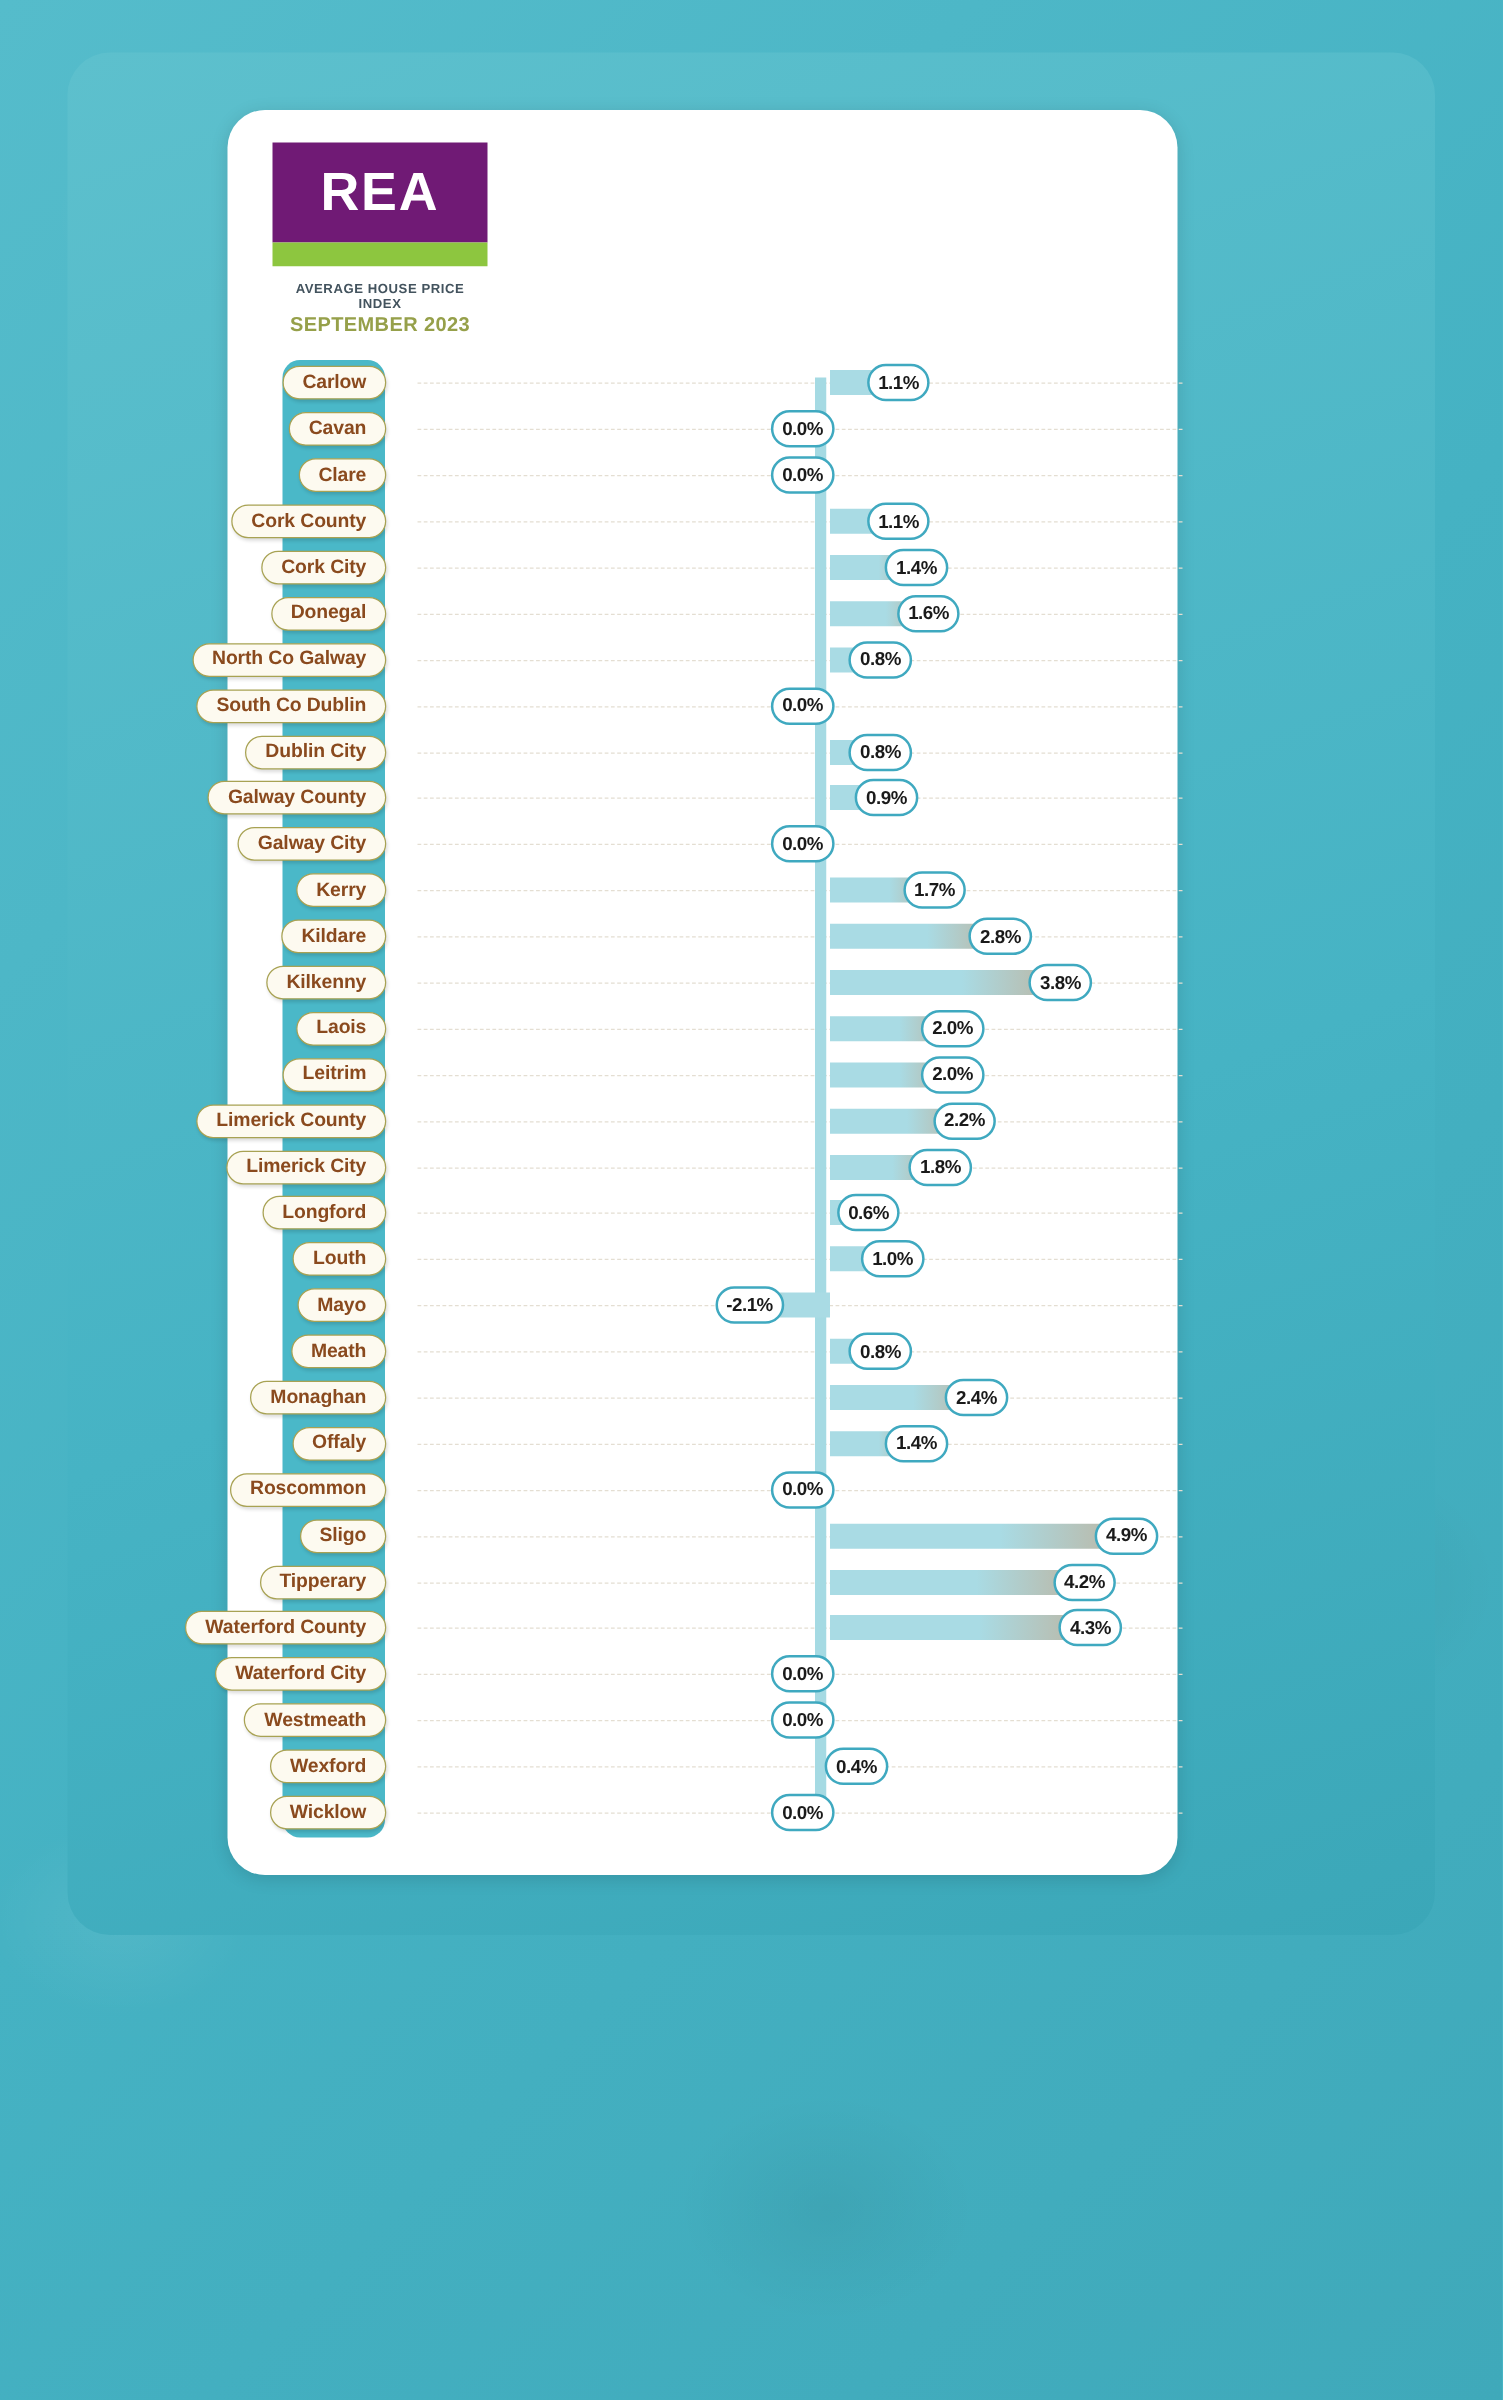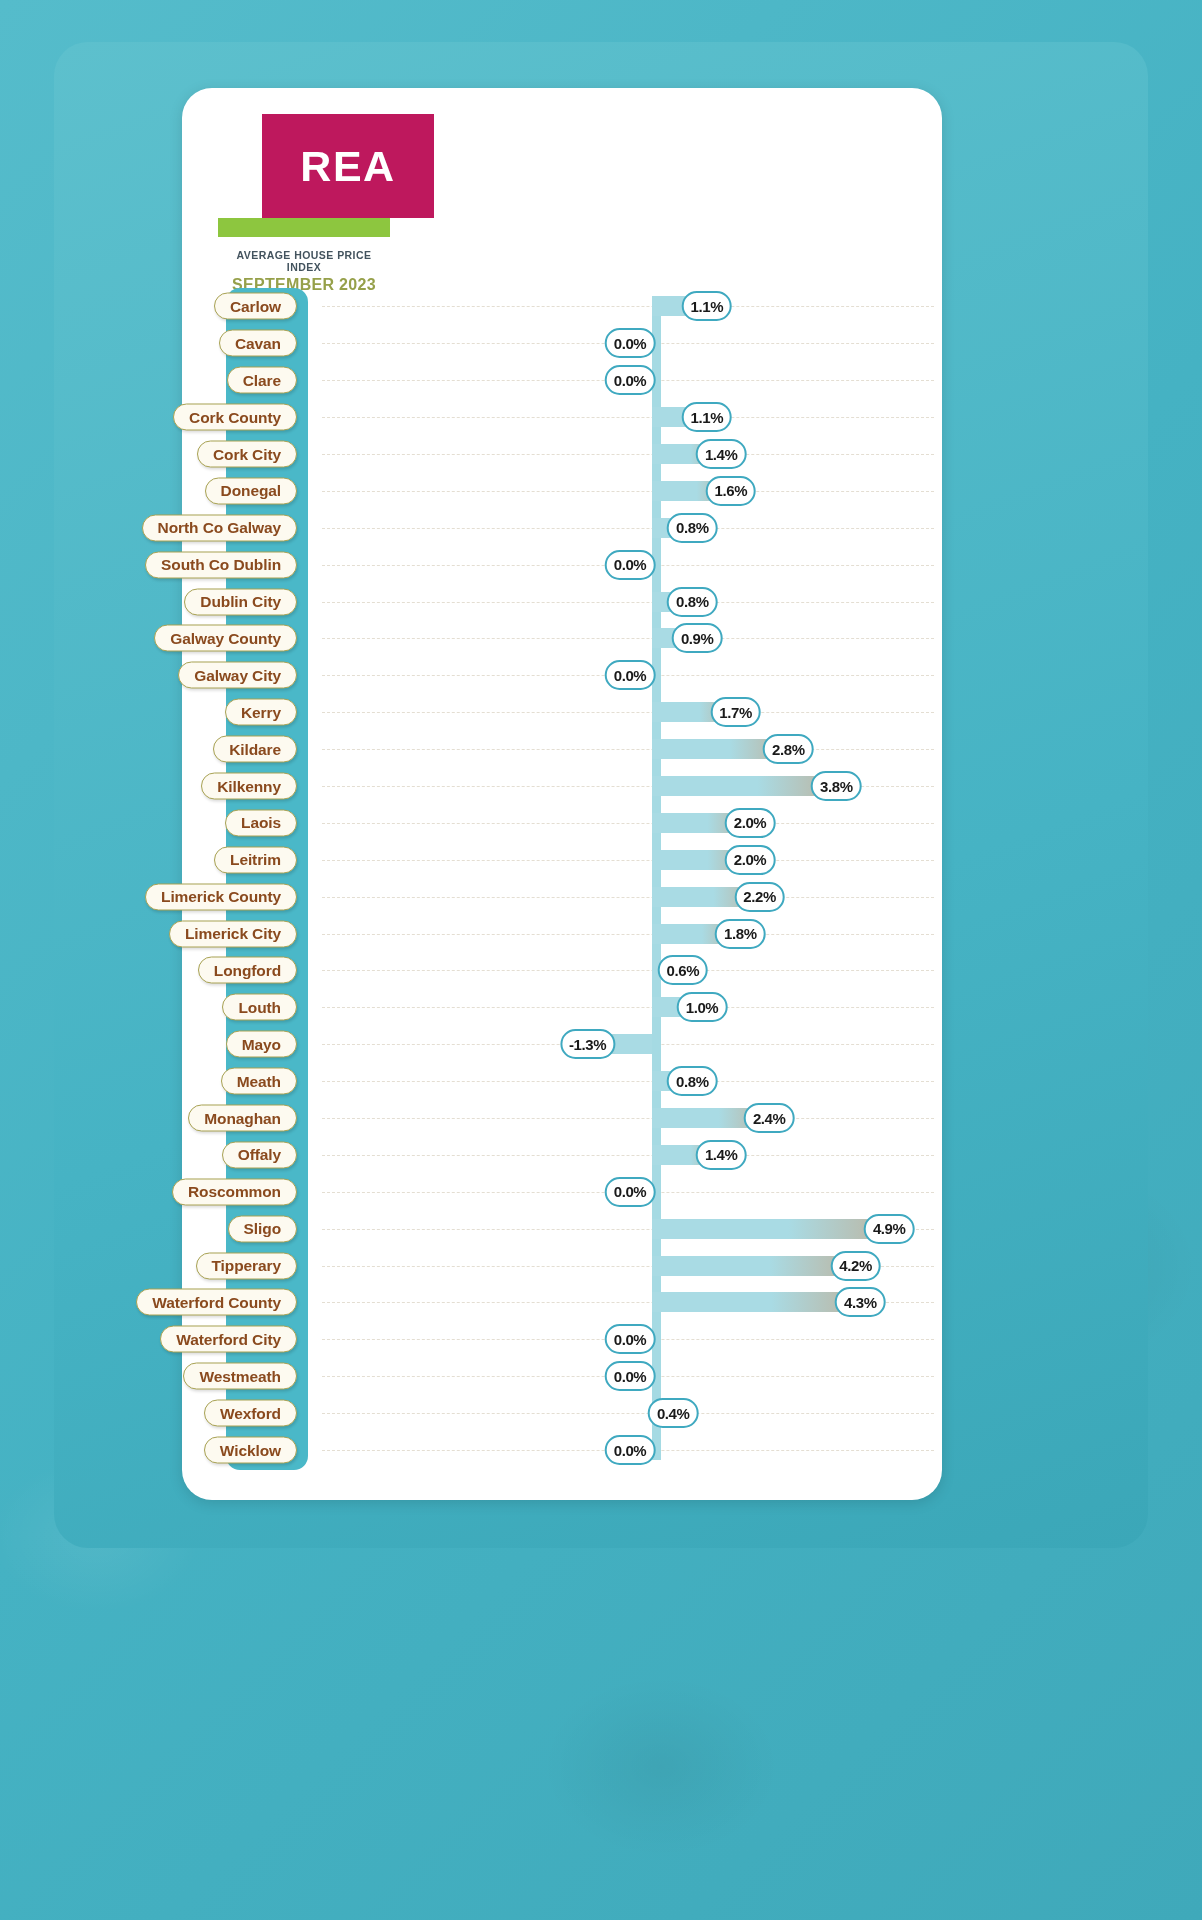--- a/index.html
+++ b/index.html
@@ -53,23 +53,23 @@
     width: 100%;
     height: 200px;
   }
 
   .logo-block {
     position: absolute;
     left: 36px; top: 26px;
     width: 172px;
   }
   .logo-mark {
-    width: 172px; height: 104px;
-    background: #be185d;
-    display: flex; align-items: center; justify-content: center; margin-left: 44px;
+    width: 172px; height: 80px;
+    background: #701a75;
+    display: flex; align-items: center; justify-content: center;
   }
   .logo-mark-text {
     color: #ffffff;
     font-size: 43px;
     font-weight: bold;
     letter-spacing: 1.5px;
     font-family: "Liberation Sans", sans-serif;
   }
   .logo-bar {
     width: 172px; height: 19px;
@@ -132,21 +132,21 @@
     position: absolute;
     left: 44px; top: 0;
     width: 82px;
     height: 1182px;
     background: #4ab8c8;
     border-radius: 14px;
   }
 
   .rows {
     position: absolute;
-    left: 0; top: 0;
+    left: 12px; top: 0;
     width: 100%;
   }
 
   .row {
     position: relative;
     height: 36.9px;
   }
 
   
   .gridline {
@@ -496,21 +496,21 @@
           </div>
         </div>
         <div class="row" style="height: 36.9px;">
           <div class="gridline"></div>
           <div class="county-pill">
             <span>Mayo</span>
           </div>
           <div class="price-cell">192,500</div>
           <div class="bar-area">
             <div class="bar neg" style="width: 62.4px; left: 267.6px;"></div>
-            <div class="bubble" style="left: 265.6px;">-1.3%</div>
+            <div class="bubble" style="left: 265.6px;">-2.1%</div>
           </div>
         </div>
         <div class="row" style="height: 36.9px;">
           <div class="gridline"></div>
           <div class="county-pill">
             <span>Meath</span>
           </div>
           <div class="price-cell">302,500</div>
           <div class="bar-area">
             <div class="bar" style="width: 38.4px; left: 330px;"></div>

